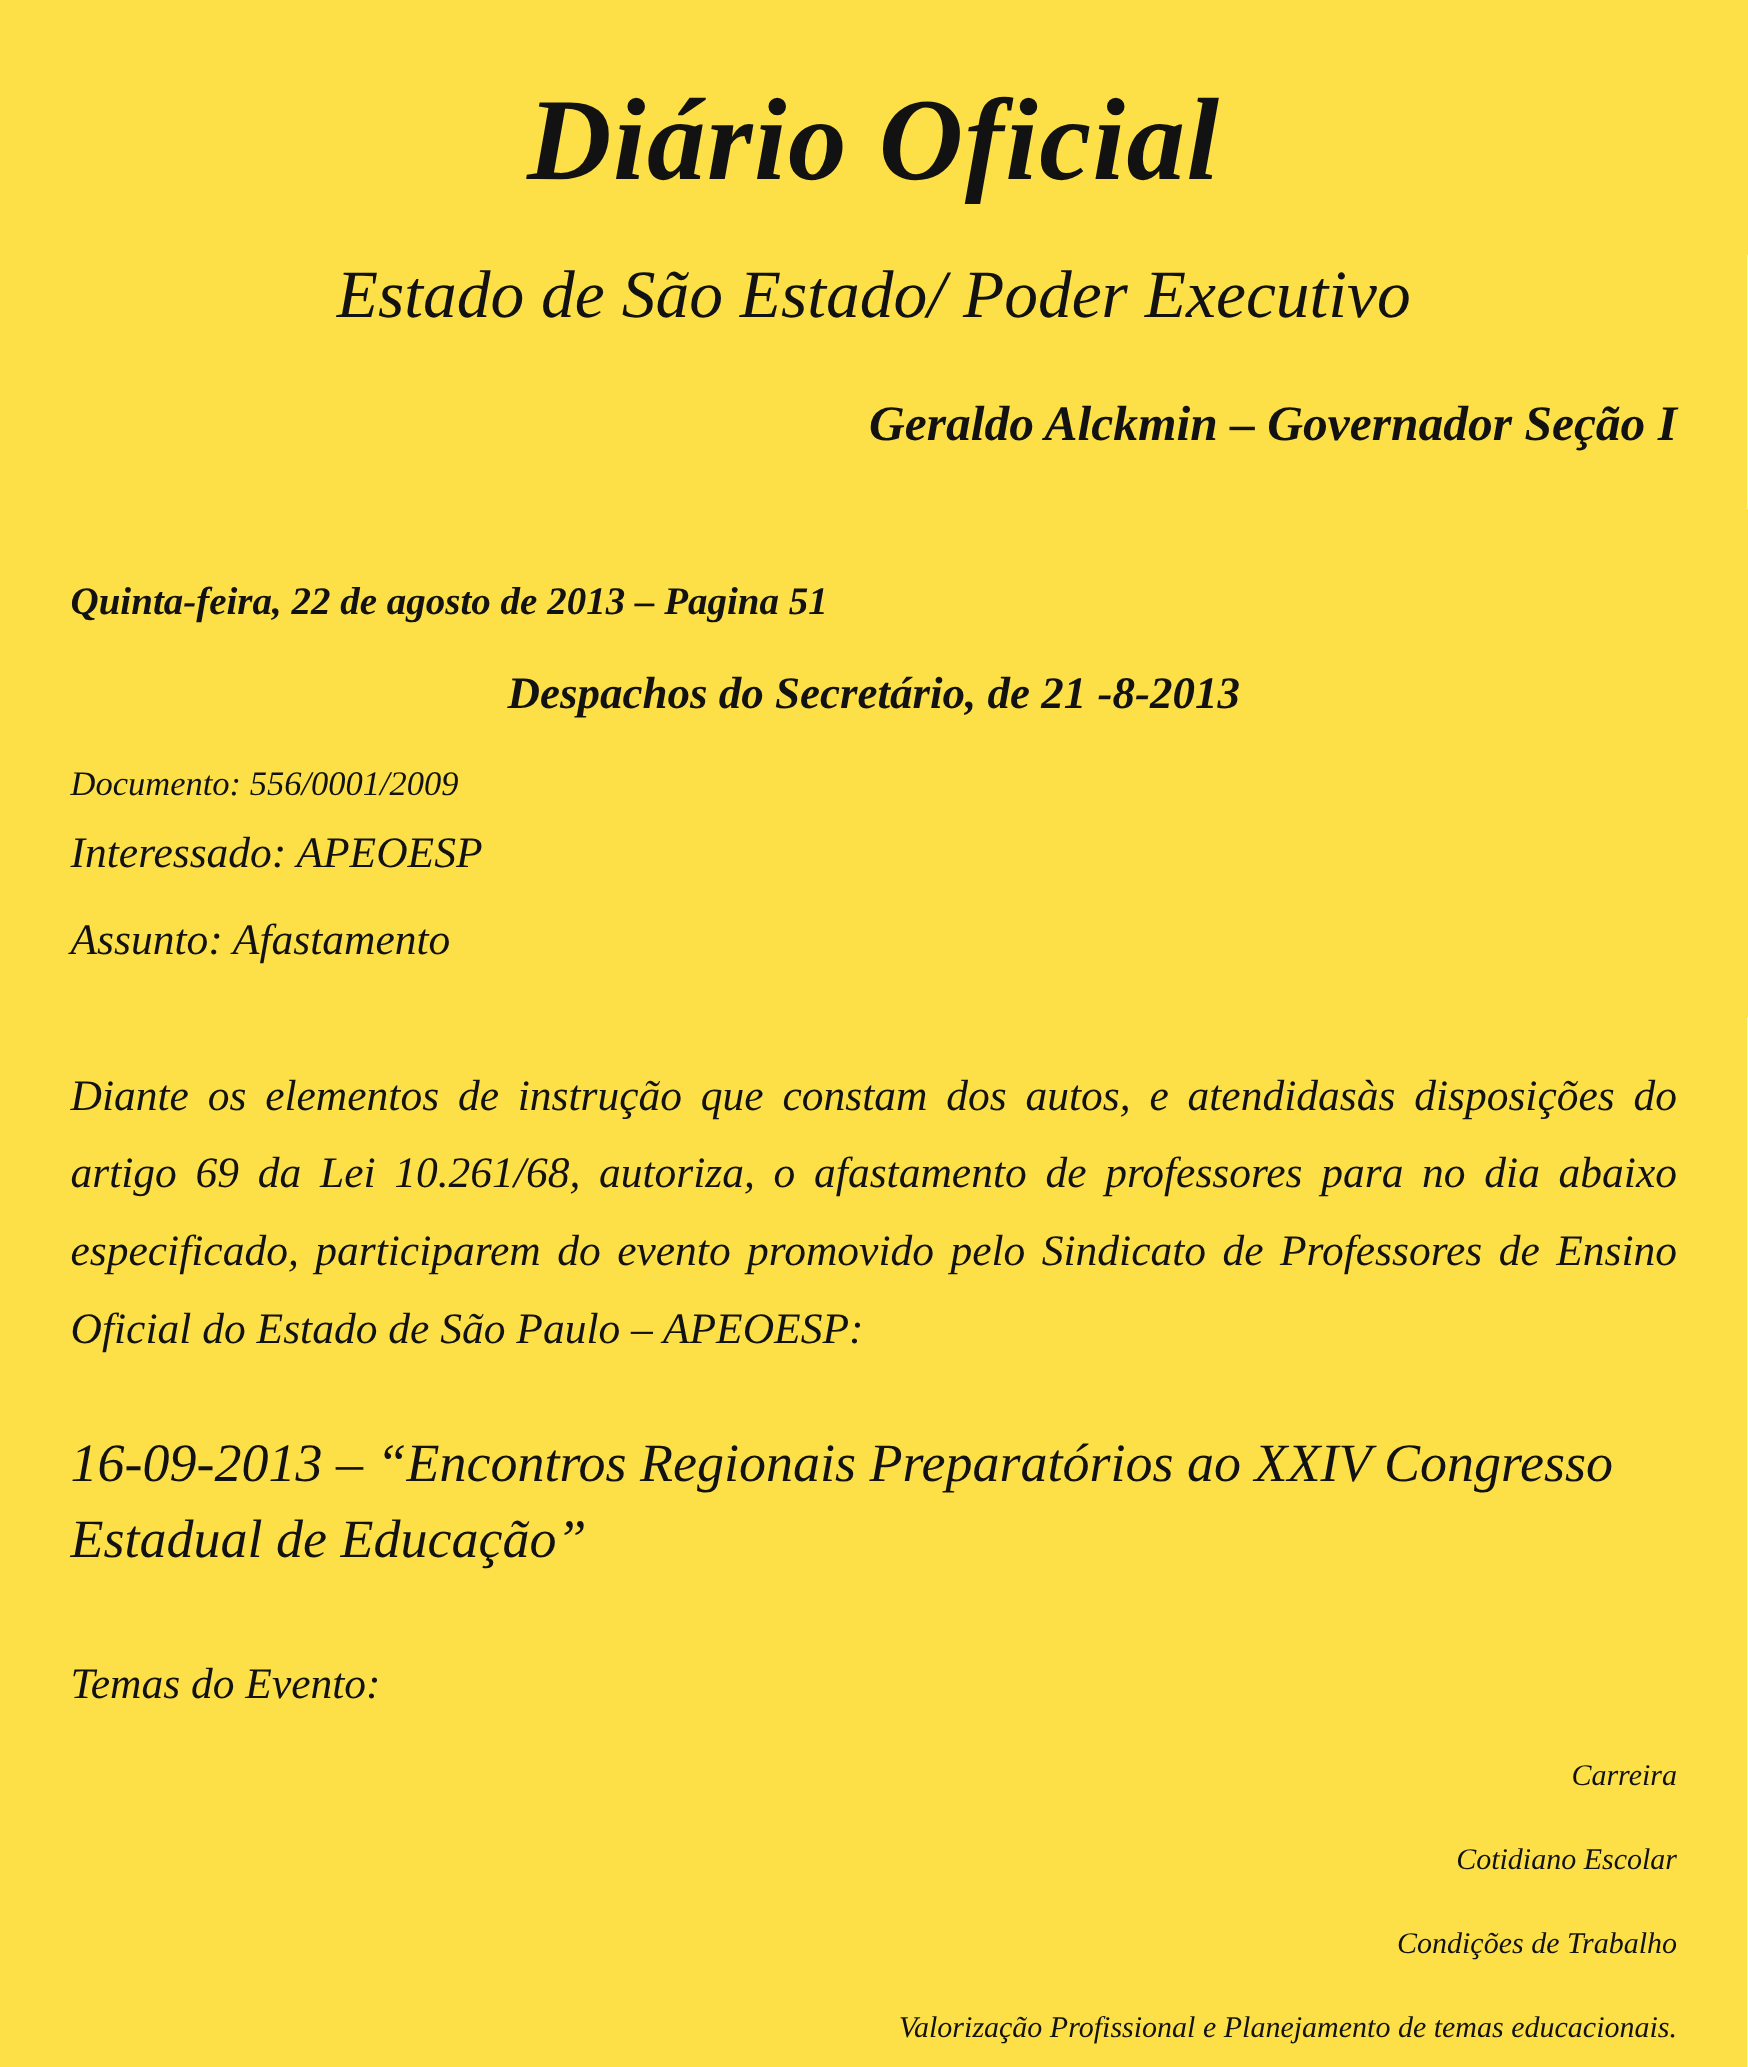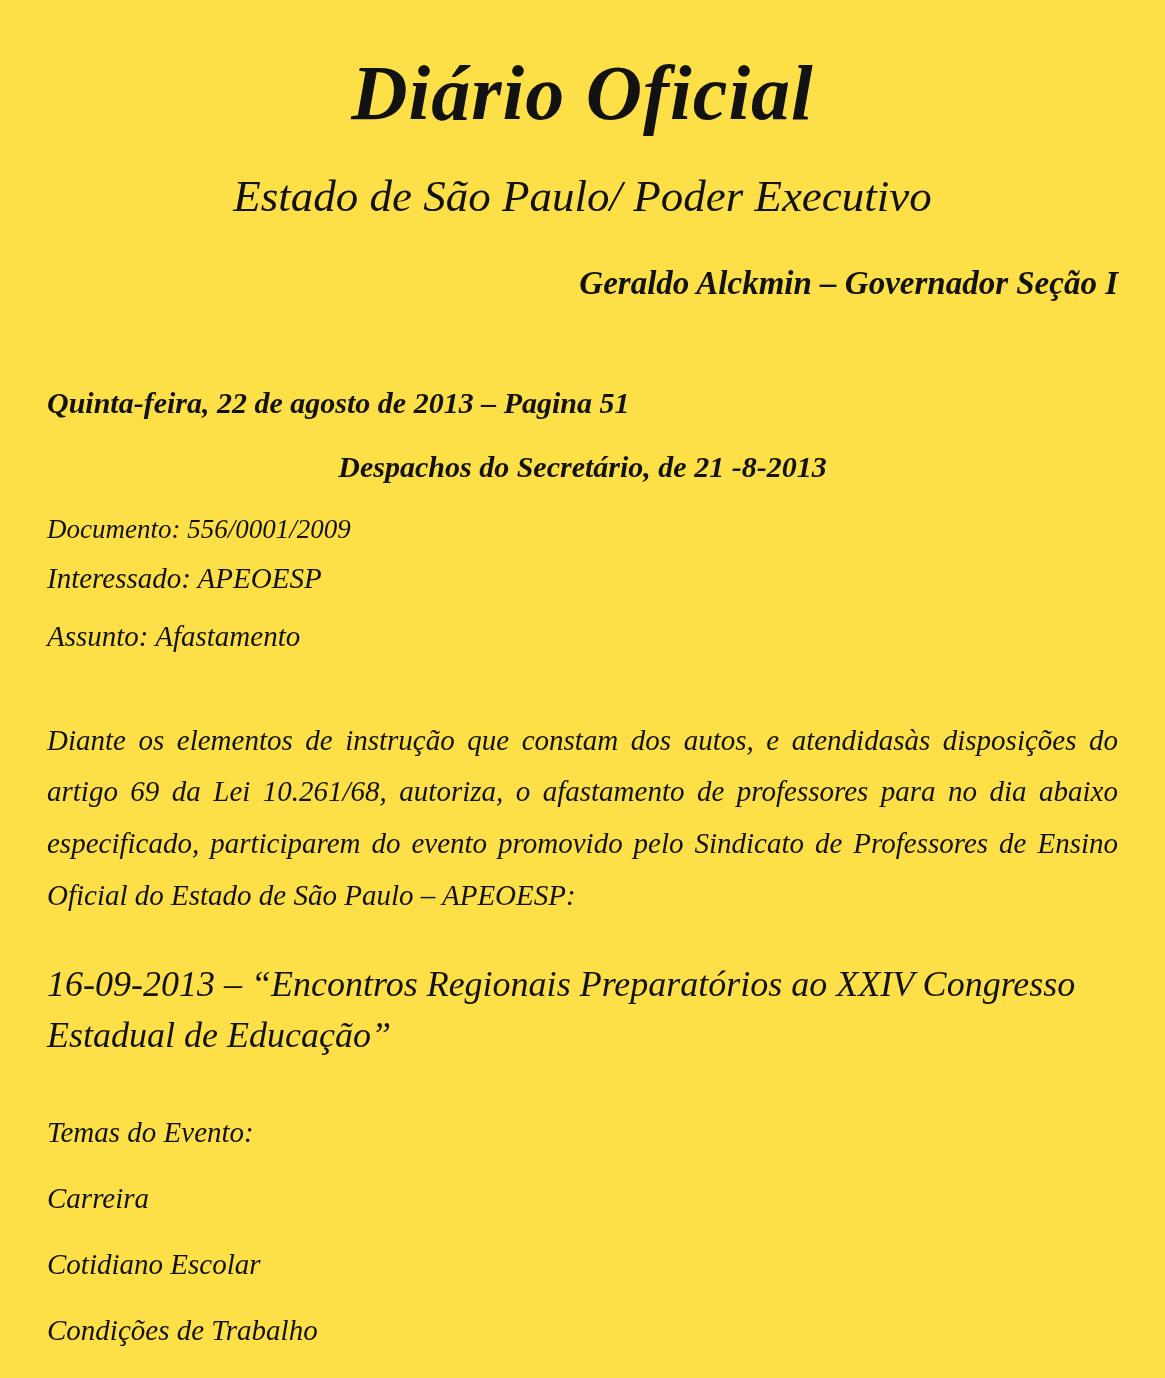--- a/index.html
+++ b/index.html
@@ -35,32 +35,32 @@
     line-height: 1.1;
   }
   .doc-governor {
     text-align: right;
     font-size: 33px;
     font-weight: bold;
     margin: 44px 0 0 0;
     line-height: 1.1;
   }
   .meta-date {
-    font-size: 30px;
+    font-size: 26px;
     font-weight: bold;
     margin: 84px 0 0 0;
   }
   .meta-dispatch {
     font-size: 30px;
     font-weight: bold;
     margin: 30px 0 0 0;
     text-align: center;
   }
   .meta-doc {
-    font-size: 27px;
+    font-size: 23px;
     margin: 30px 0 0 0;
     font-family: Liberation Serif, serif;
   }
   .meta-interested {
     font-size: 29px;
     margin: 17px 0 0 0;
   }
   .meta-subject {
     font-size: 29px;
     margin: 25px 0 0 0;
@@ -74,32 +74,33 @@
   .event-line {
     font-size: 36px;
     margin: 38px 0 0 0;
     line-height: 1.4;
   }
   .themes-heading {
     font-size: 29px;
     margin: 56px 0 0 0;
   }
   .theme-item {
-    font-size: 29px;
+    font-size: 20px;
     margin: 33px 0 0 0;
+    text-align: right;
   }
 </style>
 </head>
 <body>
 
 <div class="page">
 
   <h1 class="doc-title">Diário Oficial</h1>
 
-  <div class="doc-subtitle">Estado de São Paulo/ Poder Executivo</div>
+  <div class="doc-subtitle">Estado de São Estado/ Poder Executivo</div>
 
   <div class="doc-governor">Geraldo Alckmin  – Governador Seção I</div>
 
   <div class="meta-date">Quinta-feira, 22 de agosto de 2013 – Pagina 51</div>
 
   <div class="meta-dispatch">Despachos do Secretário, de 21 -8-2013</div>
 
   <div class="meta-doc">Documento: 556/0001/2009</div>
 
   <div class="meta-interested">Interessado: APEOESP</div>

